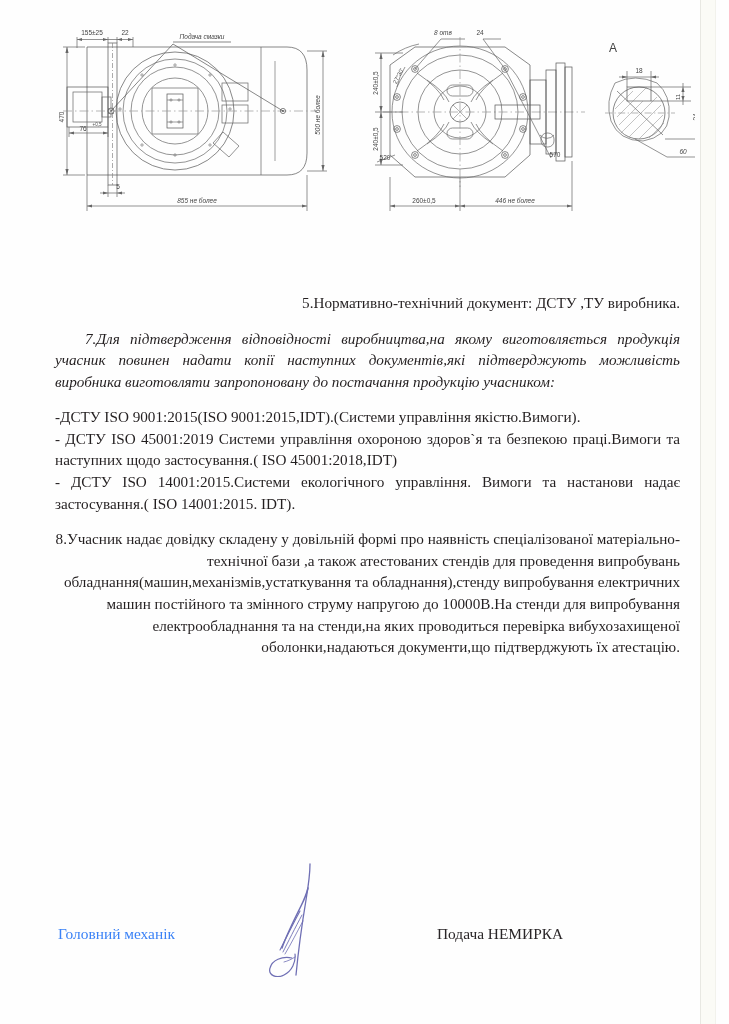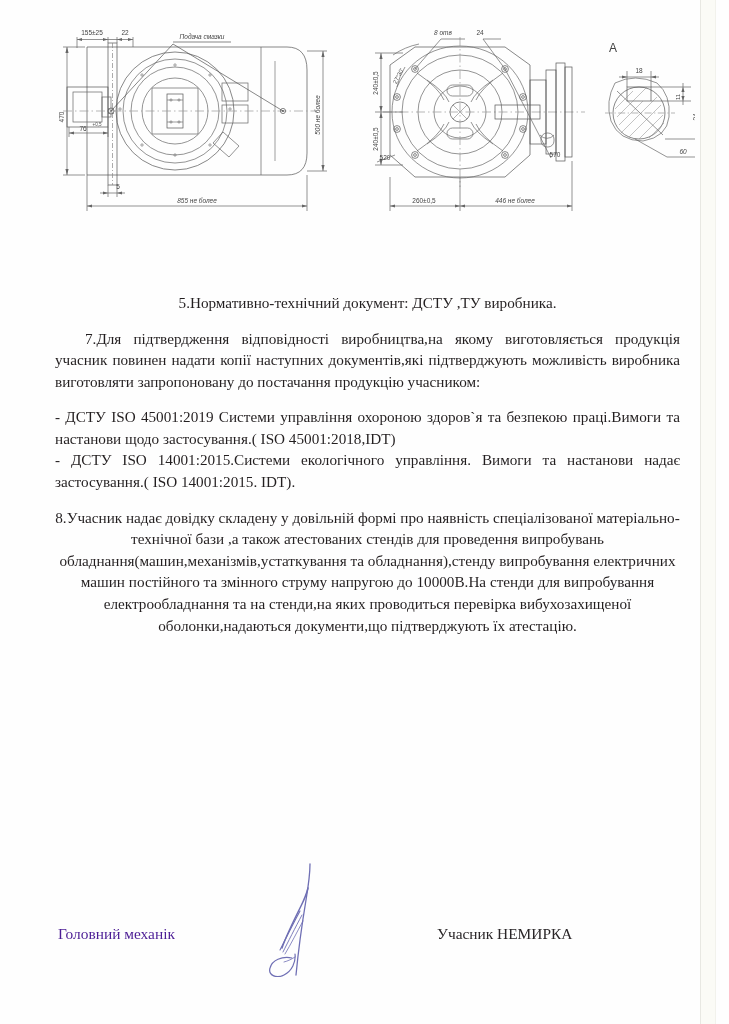--- a/index.html
+++ b/index.html
@@ -50,43 +50,43 @@
     top: 292px;
     width: 625px;
     color: #231f20;
     font-size: 15.2px;
     line-height: 1.42;
   }
   p.para {
     margin: 0 0 14px 0;
   }
   p.justify { text-align: justify; text-align-last: left; }
-  p.left { text-align: center; }
+  p.left { text-align: right; }
   p.indent { text-indent: 30px; }
-  .tight { margin-bottom: 0; }
+  .tight { margin-bottom: 0; font-style: italic; }
   .block-iso { margin-top: 0; margin-bottom: 14px; }
   .block-iso .ln { display:block; }
   .block-iso .ln.j { text-align: justify; text-align-last: left; }
 
   .gap-before { margin-top: 22px; }
 
   
   #sign-row {
     position: absolute;
     left: 0;
     top: 925px;
     width: 729px;
     height: 40px;
   }
   #sign-title {
     position: absolute;
     left: 58px;
     top: 0;
     font-size: 15.4px;
-    color: #4c1d95;
+    color: #3b82f6;
   }
   #sign-name {
     position: absolute;
     left: 437px;
     top: 0;
     font-size: 15.4px;
     color: #2a2628;
   }
   #signature-mark {
     position: absolute;
@@ -392,37 +392,38 @@
   </div>
 
   <div id="body-text">
 
     <p class="para left">5.Нормативно-технічний документ: ДСТУ  ,ТУ виробника.</p>
 
 
     <p class="para justify indent gap-before tight">7.Для підтвердження відповідності виробництва,на якому виготовляється продукція учасник повинен надати копії наступних документів,які підтверджують можливість виробника виготовляти запропоновану до постачання продукцію учасником:</p>
 
     <div class="block-iso">
-      <span class="ln j">- ДСТУ ISO 45001:2019 Системи управління охороною здоров`я  та безпекою праці.Вимоги та настанови щодо застосування.( ISO 45001:2018,IDT)</span>
+      <span class="ln">-ДСТУ ISO 9001:2015(ISO 9001:2015,IDT).(Системи управління якістю.Вимоги).</span>
+      <span class="ln j">- ДСТУ ISO 45001:2019 Системи управління охороною здоров`я  та безпекою праці.Вимоги та наступних щодо застосування.( ISO 45001:2018,IDT)</span>
       <span class="ln j">- ДСТУ ISO 14001:2015.Системи екологічного управління. Вимоги та настанови надає застосування.( ISO 14001:2015. IDT).</span>
     </div>
 
     <p class="para left">8.Учасник надає довідку складену у довільній формі про  наявність спеціалізованої матеріально-технічної бази ,а також атестованих стендів для проведення випробувань  обладнання(машин,механізмів,устаткування та обладнання),стенду випробування електричних машин постійного та змінного струму напругою до 10000В.На стенди для випробування електрообладнання  та на стенди,на яких проводиться  перевірка вибухозахищеної оболонки,надаються документи,що підтверджують їх атестацію.</p>
   </div>
 
   <svg id="signature-mark" viewBox="0 0 90 115" fill="none">
     <g stroke="#6f6fb4" stroke-linecap="round" fill="none">
       <path d="M44,113 C46,92 50,62 54,38 C57,20 58,10 58,2" stroke-width="1.3"></path>
       <path d="M30,86 C34,74 42,58 49,44 C53,36 55,30 56,26" stroke-width="1.5"></path>
       <path d="M28,88 C33,78 41,62 48,49" stroke-width="1.1"></path>
       <path d="M31,90 C36,80 43,66 50,53" stroke-width="0.9"></path>
       <path d="M33,92 C39,82 45,70 51,59" stroke-width="0.8"></path>
       <path d="M40,96 C30,94 20,98 18,106 C16,113 24,117 32,113 C40,109 44,100 43,92" stroke-width="1.2"></path>
       <path d="M43,95 C40,97 36,99 32,100" stroke-width="0.8"></path>
     </g>
   </svg>
 
   <div id="sign-row">
     <div id="sign-title">Головний механік</div>
-    <div id="sign-name">Учасник НЕМИРКА</div>
+    <div id="sign-name">Подача НЕМИРКА</div>
   </div>
 
 </div>
 
 </body></html>

